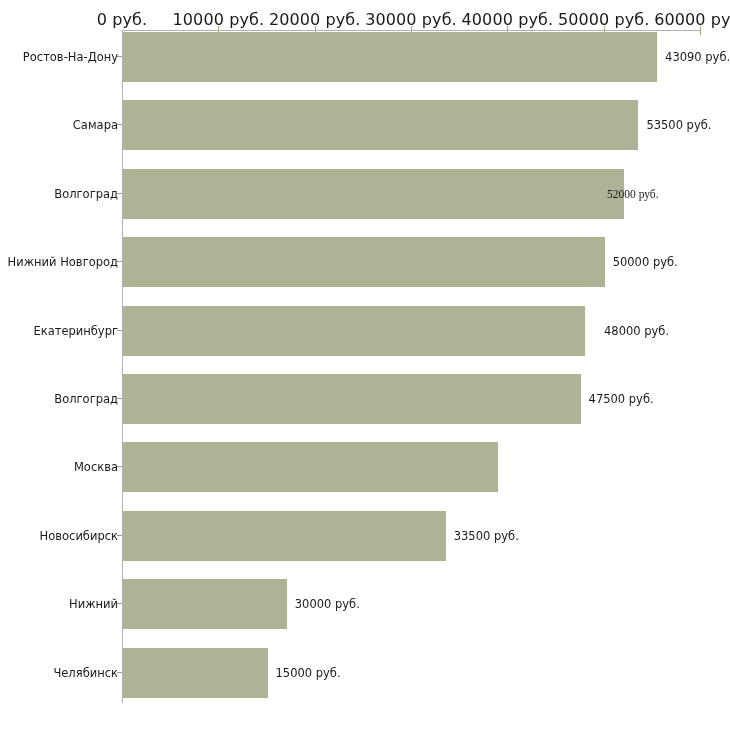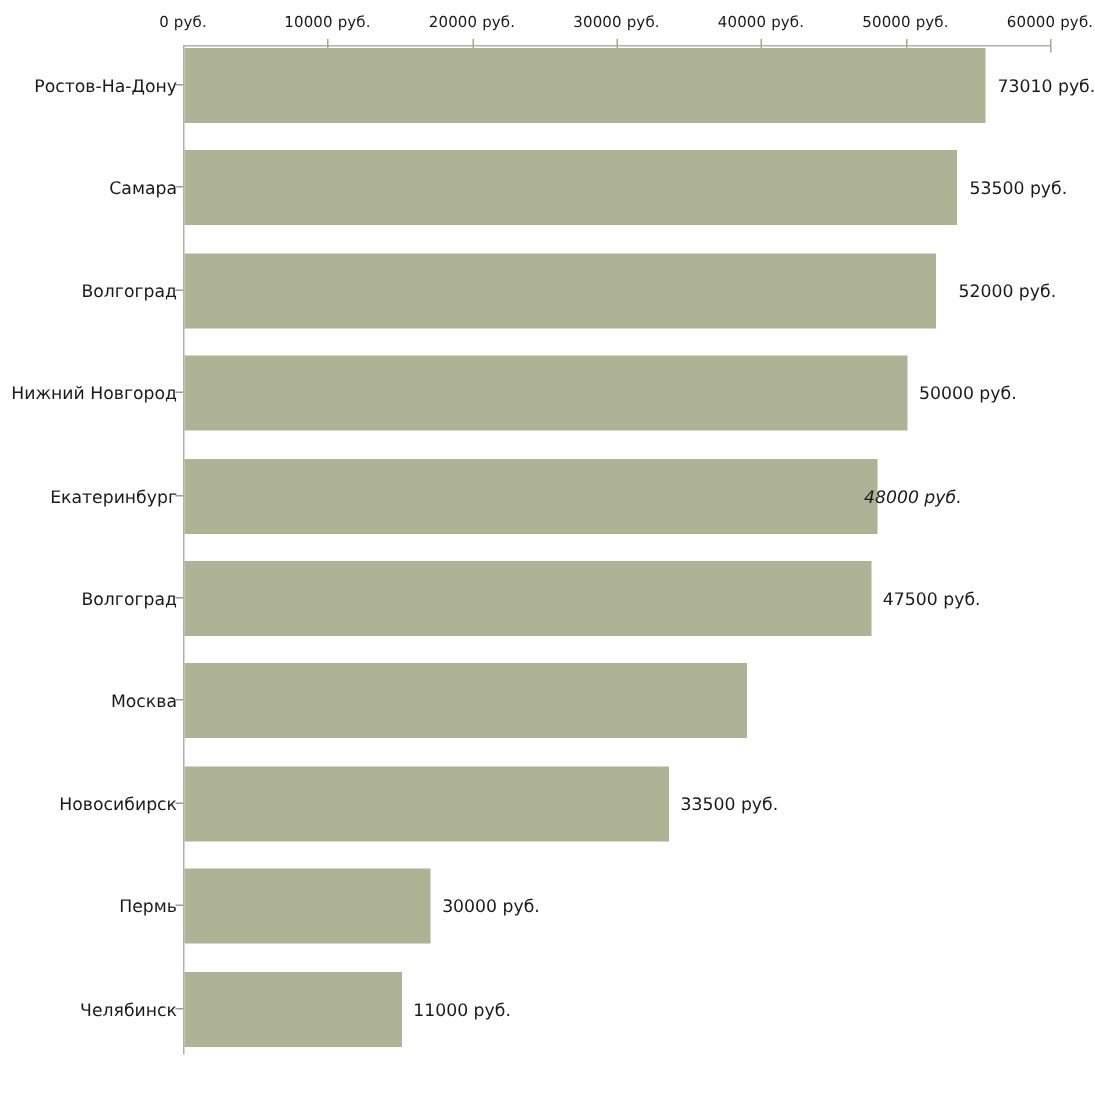--- a/index.html
+++ b/index.html
@@ -27,21 +27,21 @@
     position: absolute;
     left: 122px;
     top: 30px;
     width: 578px;
     height: 1px;
     background: #b0b0b0;
   }
   .tick-label {
     position: absolute;
     top: 10px;
-    font-size: 10px;
+    font-size: 16px;
     color: #1a1a1a;
     white-space: nowrap;
     transform: translateX(-50%);
     letter-spacing: 0.1px;
   }
   .tick-mark {
     position: absolute;
     top: 26px;
     width: 1px;
     height: 9px;
@@ -129,70 +129,70 @@
       <div class="tick-mark" style="left: 604px;"></div>
       <div class="tick-label" style="left: 700px;">60000 руб.</div>
       <div class="tick-mark" style="left: 700px;"></div>
     </div>
 
   <div id="plot">
       <div class="row" style="top: 32px;">
         <div class="cat-label">Ростов-На-Дону</div>
         <div class="cat-tick"></div>
         <div class="bar" style="width: 534.072px; background: rgb(174, 179, 149);"></div>
-        <div class="bar-value" style="left: 665.072px;">73010 руб.</div>
+        <div class="bar-value" style="left: 665.072px;">43090 руб.</div>
       </div>
       <div class="row" style="top: 100.4px;">
         <div class="cat-label">Самара</div>
         <div class="cat-tick"></div>
         <div class="bar" style="width: 515.383px; background: rgb(174, 179, 149);"></div>
         <div class="bar-value" style="left: 646.383px;">53500 руб.</div>
       </div>
       <div class="row" style="top: 168.8px;">
         <div class="cat-label">Волгоград</div>
         <div class="cat-tick"></div>
         <div class="bar" style="width: 500.933px; background: rgb(174, 179, 149);"></div>
-        <div class="bar-value" style="left: 639px;">52000 руб.</div>
+        <div class="bar-value" style="left: 607px; font-family: Liberation Serif, serif;">52000 руб.</div>
       </div>
       <div class="row" style="top: 237.2px;">
         <div class="cat-label">Нижний Новгород</div>
         <div class="cat-tick"></div>
         <div class="bar" style="width: 481.667px; background: rgb(174, 179, 149);"></div>
         <div class="bar-value" style="left: 612.667px;">50000 руб.</div>
       </div>
       <div class="row" style="top: 305.6px;">
         <div class="cat-label">Екатеринбург</div>
         <div class="cat-tick"></div>
         <div class="bar" style="width: 462.4px; background: rgb(174, 179, 149);"></div>
-        <div class="bar-value" style="left: 576px; font-style: italic;">48000 руб.</div>
+        <div class="bar-value" style="left: 604px;">48000 руб.</div>
       </div>
       <div class="row" style="top: 374px;">
         <div class="cat-label">Волгоград</div>
         <div class="cat-tick"></div>
         <div class="bar" style="width: 457.583px; background: rgb(174, 179, 149);"></div>
         <div class="bar-value" style="left: 588.583px;">47500 руб.</div>
       </div>
       <div class="row" style="top: 442.4px;">
         <div class="cat-label">Москва</div>
         <div class="cat-tick"></div>
         <div class="bar" style="width: 374.737px; background: rgb(174, 179, 149);"></div>
       </div>
       <div class="row" style="top: 510.8px;">
         <div class="cat-label">Новосибирск</div>
         <div class="cat-tick"></div>
         <div class="bar" style="width: 322.717px; background: rgb(174, 179, 149);"></div>
         <div class="bar-value" style="left: 453.717px;">33500 руб.</div>
       </div>
       <div class="row" style="top: 579.2px;">
-        <div class="cat-label">Пермь</div>
+        <div class="cat-label">Нижний</div>
         <div class="cat-tick"></div>
         <div class="bar" style="width: 163.767px; background: rgb(174, 179, 149);"></div>
         <div class="bar-value" style="left: 294.767px;">30000 руб.</div>
       </div>
       <div class="row" style="top: 647.6px;">
         <div class="cat-label">Челябинск</div>
         <div class="cat-tick"></div>
         <div class="bar" style="width: 144.5px; background: rgb(174, 179, 149);"></div>
-        <div class="bar-value" style="left: 275.5px;">11000 руб.</div>
+        <div class="bar-value" style="left: 275.5px;">15000 руб.</div>
       </div>
     </div>
 
 </div>
 
 </body></html>

